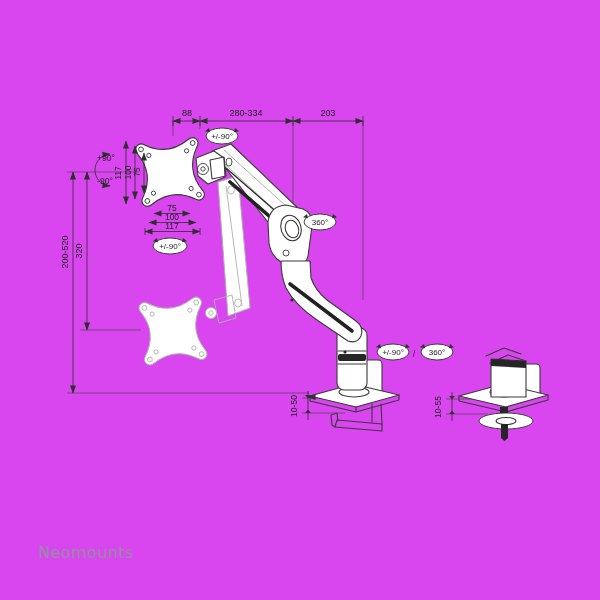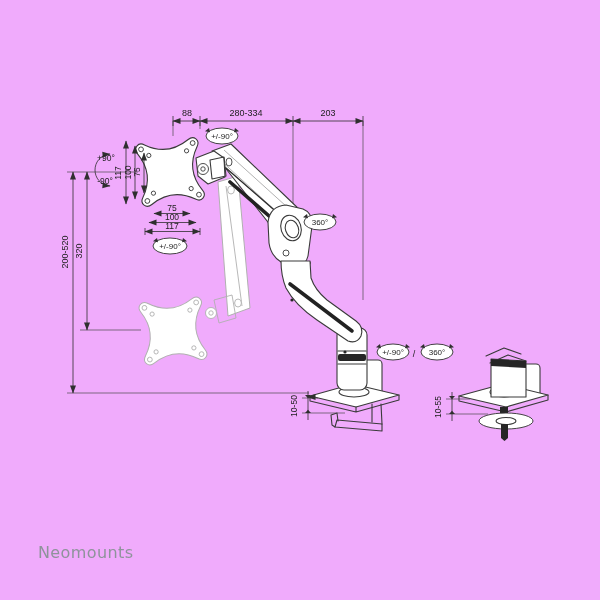--- a/index.html
+++ b/index.html
@@ -1,16 +1,16 @@
 <!DOCTYPE html>
 <html><head>
 <meta charset="utf-8">
 <style>
   html,body{margin:0;padding:0;background:#ffffff;}
-  .stage{position:relative;width:600px;height:600px;background:#f0abfc;overflow:hidden;
+  .stage{position:relative;width:600px;height:600px;background:#d946ef;overflow:hidden;
          font-family:"Liberation Sans",sans-serif;}
   svg{display:block;}
   .ln{stroke:#3a3a3a;stroke-width:1.1;fill:none;stroke-linecap:round;stroke-linejoin:round;}
   .lnw{stroke:#3a3a3a;stroke-width:1.1;fill:#ffffff;stroke-linejoin:round;}
   .thin{stroke:#8f8f8f;stroke-width:0.7;fill:none;}
   .dark{fill:#262626;stroke:none;}
   .gas{stroke:#222222;stroke-width:3.6;stroke-linecap:round;fill:none;}
   .gas2{stroke:#2c2c2c;stroke-width:1.4;stroke-linecap:round;fill:none;}
   .dim{stroke:#2f2f2f;stroke-width:0.8;fill:none;}
   .ext{stroke:#4a4a4a;stroke-width:0.7;fill:none;}

